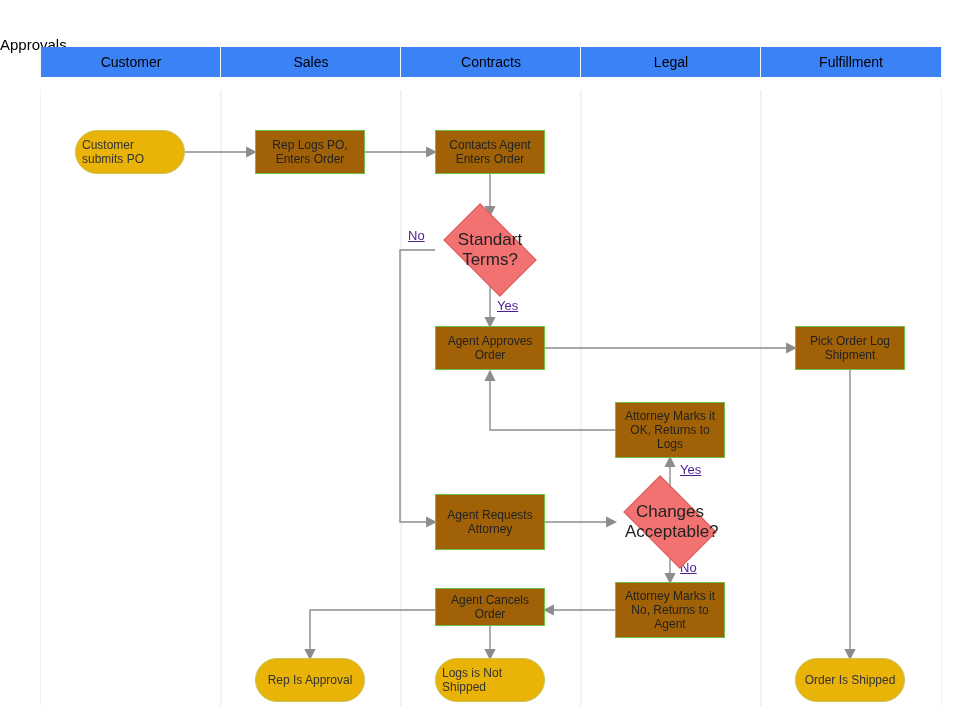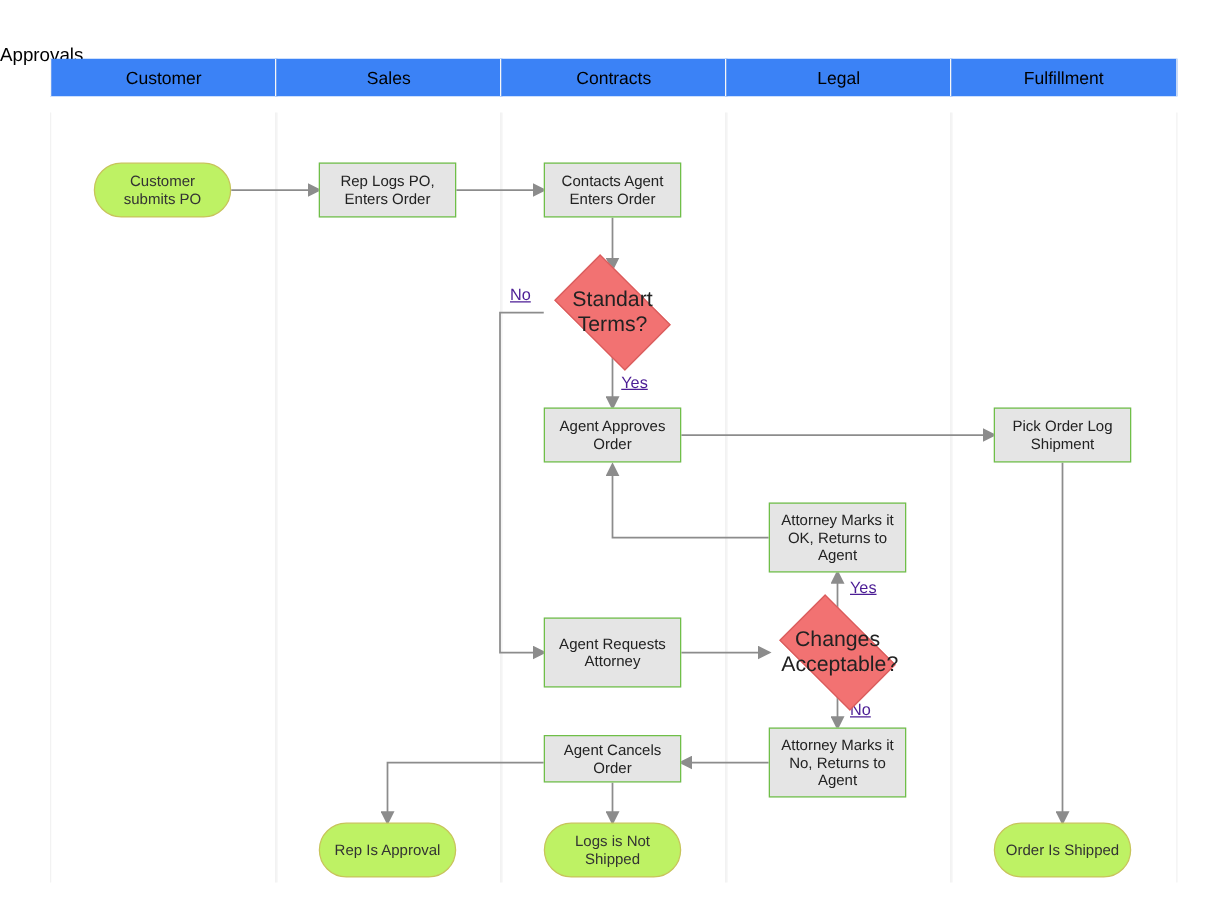--- a/index.html
+++ b/index.html
@@ -36,37 +36,37 @@
     position: absolute;
     top: 90px;
     bottom: 20px;
     border-left: 1px solid #f2f2f2;
     border-right: 1px solid #f2f2f2;
   }
   .terminator {
     position: absolute;
     width: 110px;
     height: 44px;
-    background: #bef264;
+    background: #eab308;
     border: 1px solid #c7c45a;
     border-radius: 22px;
     display: flex;
     align-items: center;
     justify-content: center;
-    text-align: center;
+    text-align: left;
     font-size: 12px;
     color: #333;
     padding: 0 6px;
     box-sizing: border-box;
   }
   .process {
     position: absolute;
     width: 110px;
     height: 44px;
-    background: #e5e5e5;
+    background: #a16207;
     border: 1px solid #6fbf48;
     display: flex;
     align-items: center;
     justify-content: center;
     text-align: center;
     font-size: 12px;
     color: #222;
     padding: 0 6px;
     box-sizing: border-box;
   }
@@ -174,21 +174,21 @@
 <div class="process" style="left:435px;top:130px">Contacts Agent Enters Order</div>
 
 <div class="decision" style="left:435px;top:215px">
   <div class="diamond"></div>
   <div class="dlabel">Standart Terms?</div>
 </div>
 
 <div class="process" style="left:435px;top:326px">Agent Approves Order</div>
 <div class="process" style="left:795px;top:326px">Pick Order Log Shipment</div>
 
-<div class="process tall" style="left:615px;top:402px">Attorney Marks it OK, Returns to Agent</div>
+<div class="process tall" style="left:615px;top:402px">Attorney Marks it OK, Returns to Logs</div>
 
 <div class="process tall" style="left:435px;top:494px">Agent Requests Attorney</div>
 
 <div class="decision" style="left:615px;top:487px">
   <div class="diamond"></div>
   <div class="dlabel">Changes Acceptable?</div>
 </div>
 
 <div class="process tall" style="left:615px;top:582px">Attorney Marks it No, Returns to Agent</div>
 <div class="process" style="left:435px;top:588px;height:38px">Agent Cancels Order</div>

